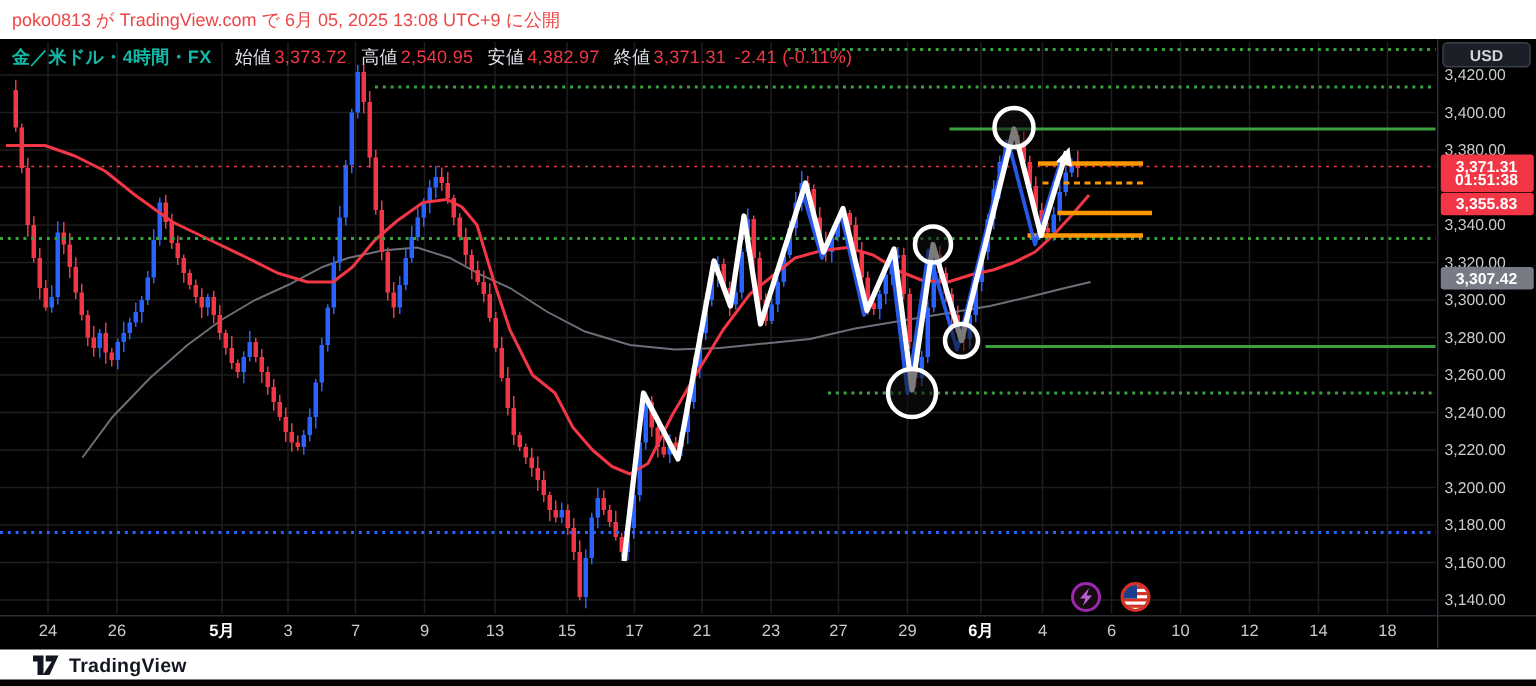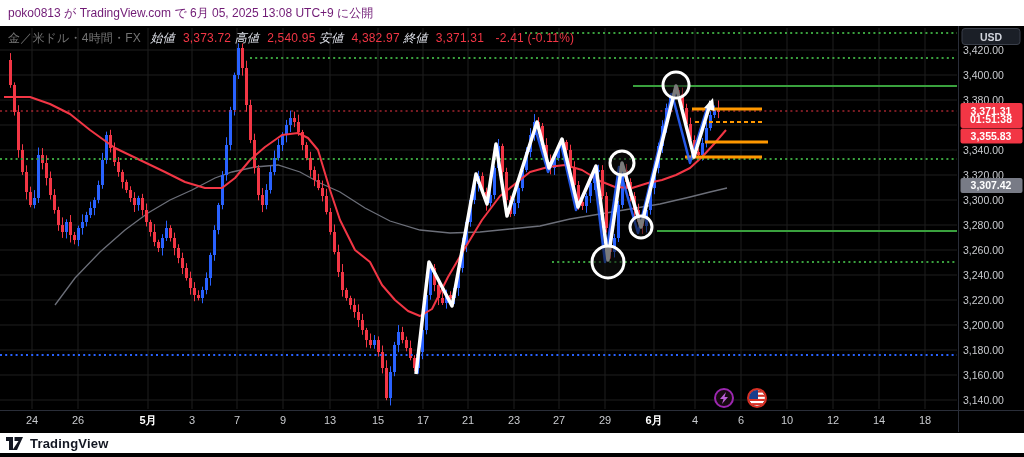--- a/index.html
+++ b/index.html
@@ -1,29 +1,29 @@
 <!DOCTYPE html>
 <html><head>
 <meta charset="utf-8">
 <style>
   html,body{margin:0;padding:0;background:#000;}
   body{width:1024px;height:457px;position:relative;overflow:hidden;
        font-family:"Liberation Sans","DejaVu Sans",sans-serif;}
   .topbar{position:absolute;left:0;top:0;width:1024px;height:26px;background:#ffffff;
           display:flex;align-items:center;box-sizing:border-box;padding-left:8px;
-          font-size:12px;color:#701a75;}
+          font-size:12px;color:#ef4444;}
   .chart-wrap{position:absolute;left:0;top:26px;width:1024px;height:407px;background:#000;}
   svg text{font-family:"Liberation Sans","DejaVu Sans",sans-serif;}
   .legend{position:absolute;left:8px;top:4px;z-index:5;font-size:12px;color:#e0e3eb;
           white-space:nowrap;letter-spacing:0.2px;}
-  .legend .sym{color:#737373;font-weight:400;margin-right:6px;}
-  .legend .lbl{color:#e0e3eb;font-style:italic;}
-  .legend .val{color:#f23645;margin-left:8px;}
+  .legend .sym{color:#14b8a6;font-weight:700;margin-right:6px;}
+  .legend .lbl{color:#e0e3eb;margin-left:6px;}
+  .legend .val{color:#f23645;margin-left:2px;}
   .footer{position:absolute;left:0;top:433px;width:1024px;height:20px;background:#ffffff;
-          display:flex;align-items:center;box-sizing:border-box;padding-left:5px;gap:6px;}
+          display:flex;align-items:center;box-sizing:border-box;padding-left:21px;gap:6px;}
   .footer .brand{font-size:13px;font-weight:700;color:#131722;letter-spacing:0.2px;}
 </style>
 </head>
 <body>
 
 <div class="topbar">
   <span>poko0813 が TradingView.com で 6月 05, 2025 13:08 UTC+9 に公開</span>
 </div>
 
 <div class="chart-wrap">

